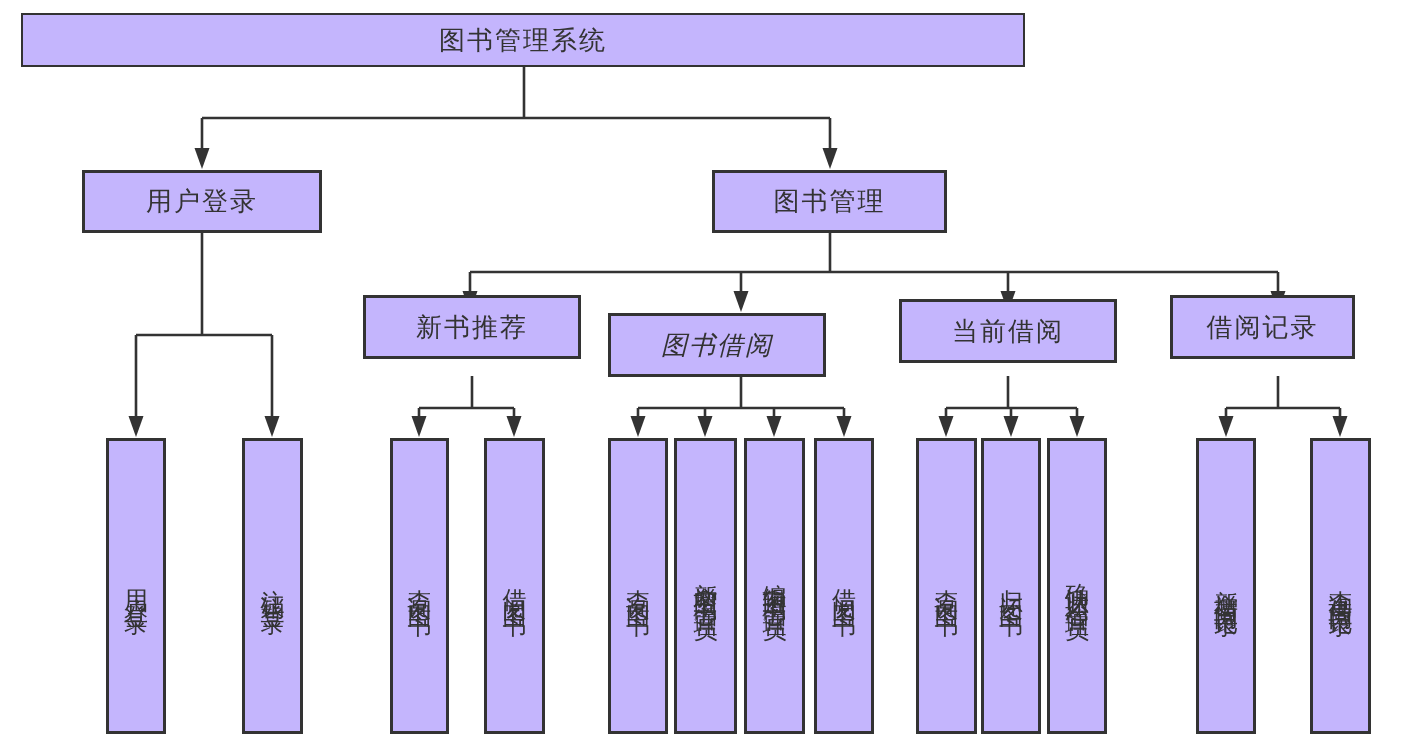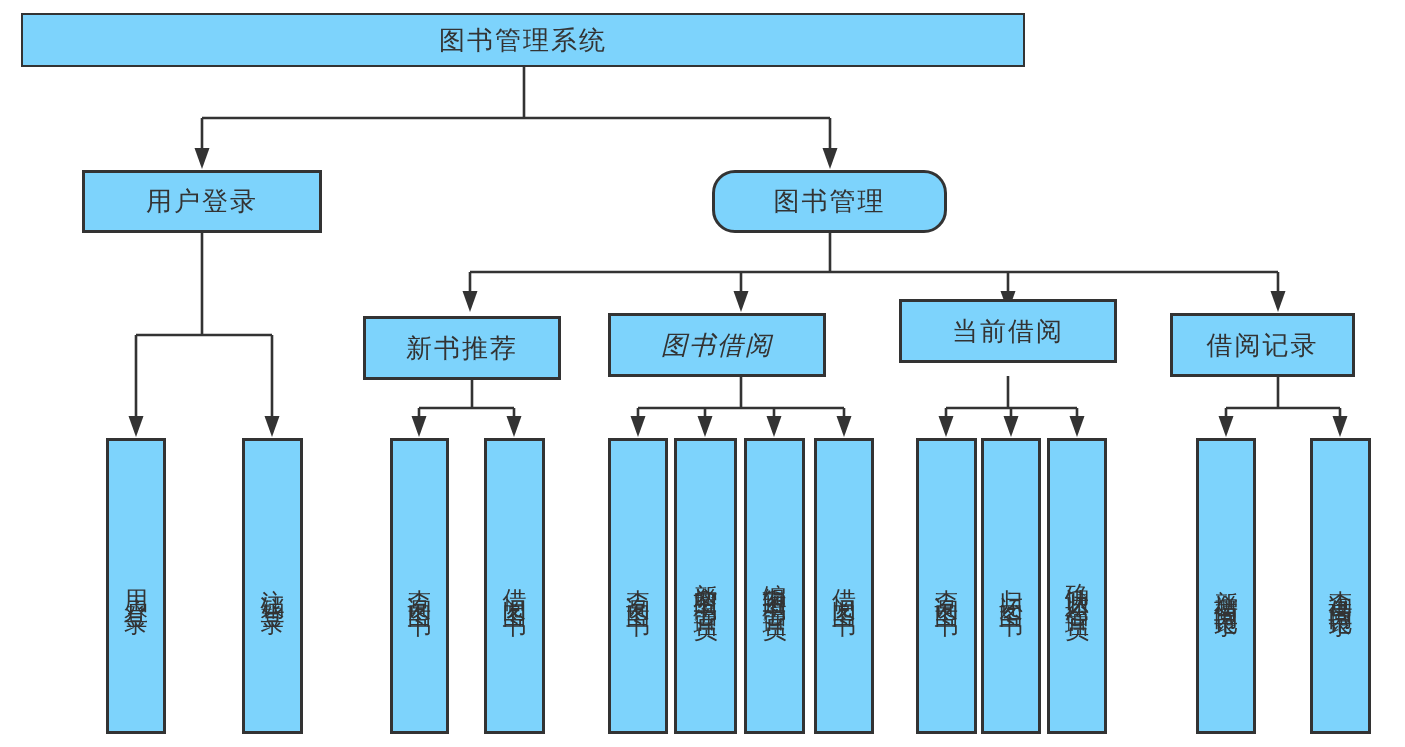--- a/index.html
+++ b/index.html
@@ -8,21 +8,21 @@
     width:1405px;height:747px;
     background:#ffffff;
     font-family:"Liberation Sans","DejaVu Sans",sans-serif;
     overflow:hidden;
   }
   #wires{position:absolute;left:0;top:0;width:1405px;height:747px;}
   .box{
     position:absolute;
     box-sizing:border-box;
     border:3px solid #333333;
-    background:#7dd3fc;
+    background:#c4b5fd;
     display:flex;
     align-items:center;
     justify-content:center;
     color:#333333;
   }
   .box.thin{border-width:2px;}
   .hlabel{
     font-size:26px;
     letter-spacing:2px;
     color:#333333;
@@ -93,34 +93,34 @@
     </g>
   </svg>
 
   <div class="box thin" style="left:21px;top:13px;width:1004px;height:54px;">
     <span class="hlabel">图书管理系统</span>
   </div>
 
   <div class="box" style="left:82px;top:170px;width:240px;height:63px;">
     <span class="hlabel">用户登录</span>
   </div>
-  <div class="box" style="left:712px;top:170px;width:235px;height:63px;border-radius:23px;">
+  <div class="box" style="left:712px;top:170px;width:235px;height:63px;">
     <span class="hlabel">图书管理</span>
   </div>
 
-  <div class="box" style="left:363px;top:316px;width:198px;height:64px;font-family:Liberation Mono, monospace;">
+  <div class="box" style="left:363px;top:295px;width:218px;height:64px;font-family:Liberation Mono, monospace;">
     <span class="hlabel">新书推荐</span>
   </div>
   <div class="box" style="left:608px;top:313px;width:218px;height:64px;font-style:italic;">
     <span class="hlabel">图书借阅</span>
   </div>
   <div class="box" style="left:899px;top:299px;width:218px;height:64px;">
     <span class="hlabel">当前借阅</span>
   </div>
-  <div class="box" style="left:1170px;top:313px;width:185px;height:64px;">
+  <div class="box" style="left:1170px;top:295px;width:185px;height:64px;">
     <span class="hlabel">借阅记录</span>
   </div>
 
   <div class="box leaf" style="left:106px;top:438px;width:60px;height:296px;">
     <span class="vtext">用户登录</span>
   </div>
   <div class="box leaf" style="left:242px;top:438px;width:61px;height:296px;">
     <span class="vtext">注销登录</span>
   </div>
 

